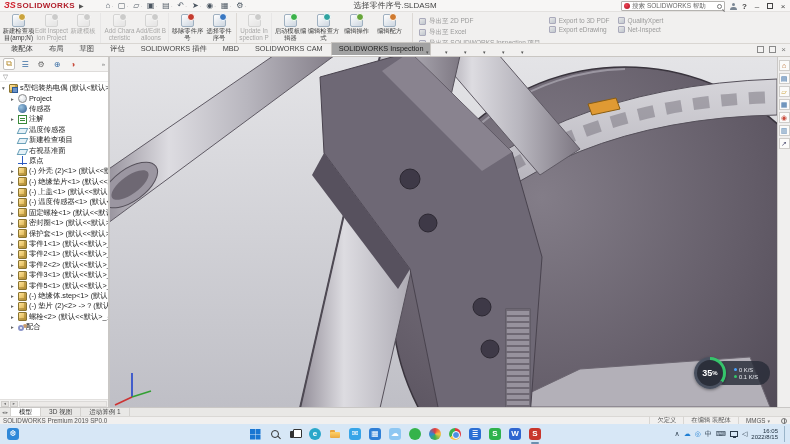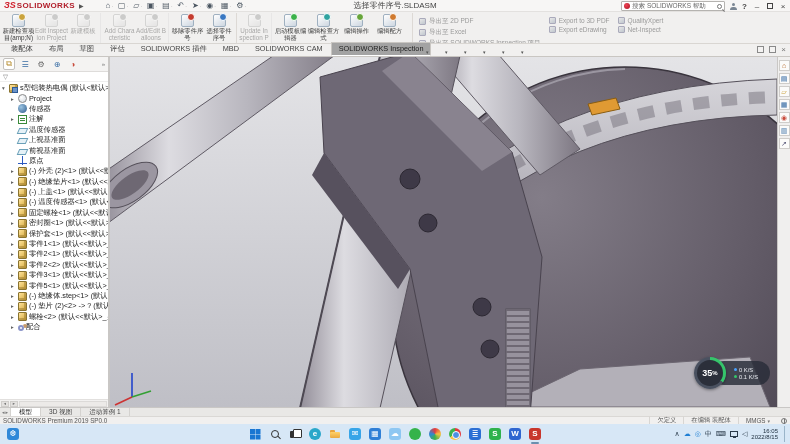--- a/index.html
+++ b/index.html
@@ -367,26 +367,26 @@
           <span class="tlabel">注解</span>
         </div>
         <div class="trow" data-icon="plane" data-arrow="false">
           <span class="arrow"></span>
           <span class="tico"></span>
           <span class="tlabel">温度传感器</span>
         </div>
         <div class="trow" data-icon="plane" data-arrow="false">
           <span class="arrow"></span>
           <span class="tico"></span>
-          <span class="tlabel">上视基准面</span>
+          <span class="tlabel">新建检查项目</span>
         </div>
         <div class="trow" data-icon="plane" data-arrow="false">
           <span class="arrow"></span>
           <span class="tico"></span>
-          <span class="tlabel">前视基准面</span>
+          <span class="tlabel">右视基准面</span>
         </div>
         <div class="trow" data-icon="origin" data-arrow="false">
           <span class="arrow"></span>
           <span class="tico"></span>
           <span class="tlabel">原点</span>
         </div>
         <div class="trow" data-icon="part" data-arrow="true">
           <span class="arrow"></span>
           <span class="tico"></span>
           <span class="tlabel">(-) 外壳 (2)&lt;1&gt; (默认&lt;&lt;默认&gt;_显示状</span>

